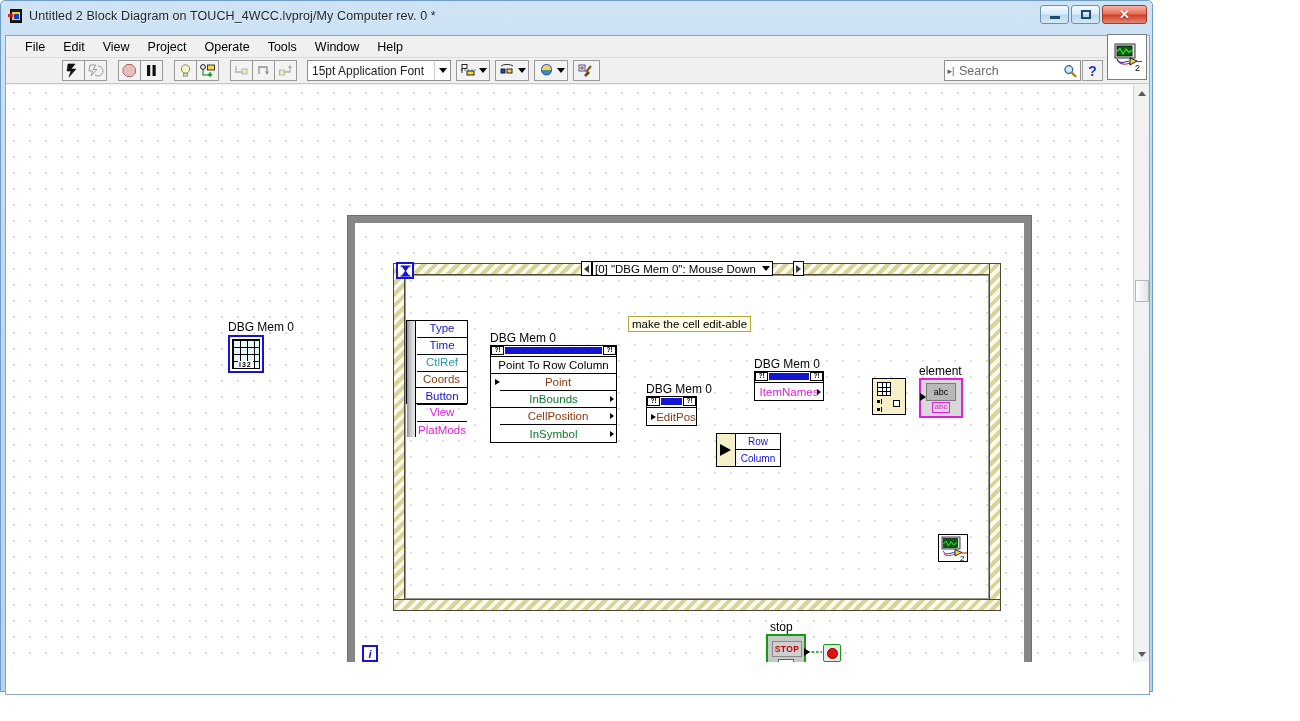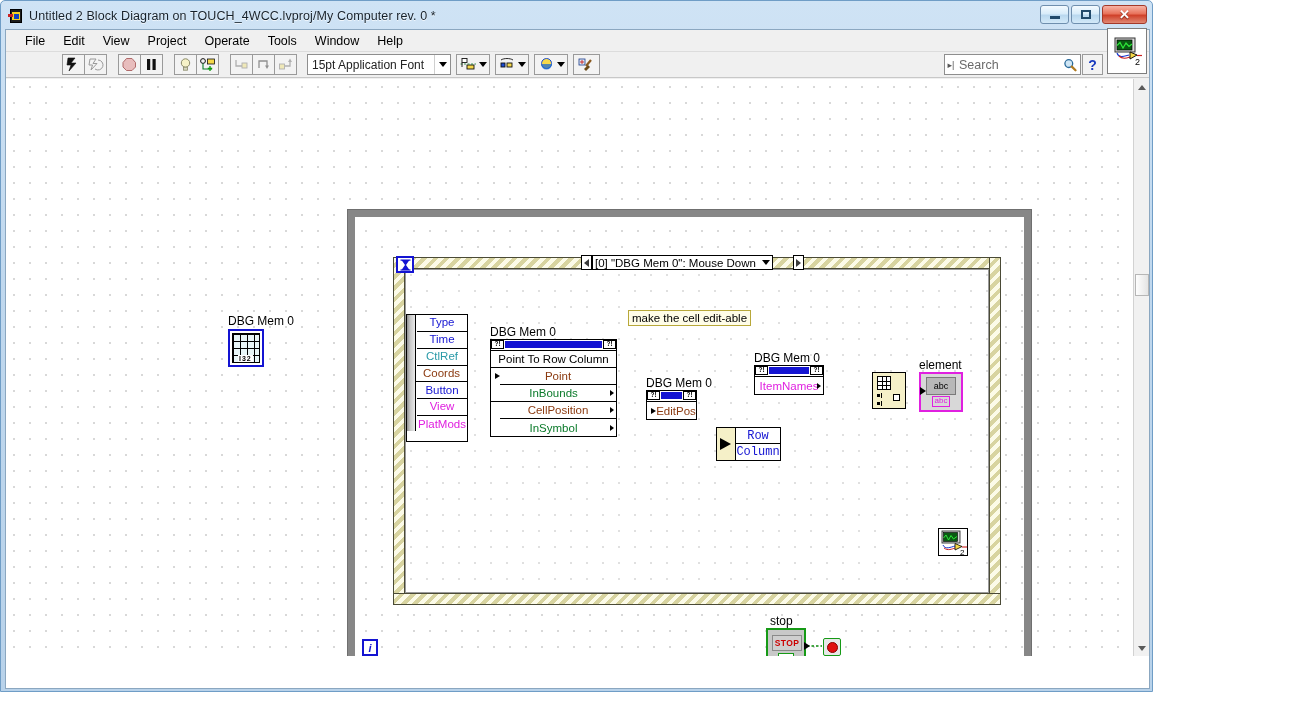--- a/index.html
+++ b/index.html
@@ -48,21 +48,21 @@
     width: 45px;
     background: linear-gradient(to bottom,#f7b3a5 0%,#e8735c 45%,#d0412a 55%,#e08873 100%);
     border-color: #a3392a;
   }
   .wb-min { width: 10px; height: 3px; background: #214a6b; margin-top: 6px; }
   .wb-max { width: 10px; height: 9px; border: 2px solid #214a6b; }
   .wb-x { color: #fff; font-size: 13px; font-weight: bold; line-height: 1; text-shadow: 0 1px 1px #7a2213;}
 
   
   #client {
-    position: absolute; left: 4px; top: 28px;
+    position: absolute; left: 4px; top: 34px;
     width: 1145px; height: 660px;
     background: #f0f0f0;
     border: 1px solid #8ba7c0;
   }
 
   
   #menubar {
     height: 22px; background: #f0f0f0; display: flex; align-items: center;
     padding-left: 10px; border-bottom: 1px solid #dcdcdc;
   }
@@ -224,21 +224,21 @@
   .ev-sel-arrow {
     width:11px; height:15px; background:#fff; border:1px solid #000;
     display:flex;align-items:center;justify-content:center;
     position:absolute; top:-2px;
   }
   #ev-sel-left { left:188px; }
   #ev-sel-right{ left:400px; }
 
   
   #evt-data-node {
-    position:absolute; left:400px; top:235px; width:62px; height:128px;
+    position:absolute; left:400px; top:235px; width:62px; height:84px;
     border:1px solid #000; background:#fff;
   }
   #evt-data-node .edn-bar {
     position:absolute; left:0; top:0; width:9px; height:116px;
     background: linear-gradient(to right,#8f8f8f 0%, #c8c8c8 40%, #eaeaea 100%);
     border-right:1px solid #000;
   }
   .edn-row {
     margin-left:10px; height:16.85px; border-bottom:1px solid #000;
     display:flex; align-items:center; justify-content:center;
@@ -283,21 +283,21 @@
     border:1px solid #000; background:#f5f0c8; display:flex;
   }
   #unbundle .ub-left { width:18px; position:relative; }
   #unbundle .ub-arrow{
     position:absolute; left:3px; top:50%; transform:translateY(-50%);
     width:0;height:0;border-top:6px solid transparent;border-bottom:6px solid transparent;border-left:11px solid #000;
   }
   #unbundle .ub-rows { flex:1; border-left:1px solid #000; background:#fff; }
   .ub-row {
     height:16px; border-bottom:1px solid #000; display:flex;align-items:center;justify-content:center;
-    font-size:12px; color:#1414d2; white-space:nowrap;font-family:Liberation Mono, monospace;
+    font-size:10px; color:#1414d2; white-space:nowrap;
   }
   .ub-row:last-child{ border-bottom:none; }
 
   
   #index-array {
     position:absolute; left:866px; top:293px; width:34px; height:37px;
     border:1px solid #000; background:#f5f0c8;
   }
   #ia-grid {
     position:absolute; left:4px; top:3px; width:14px; height:14px;

